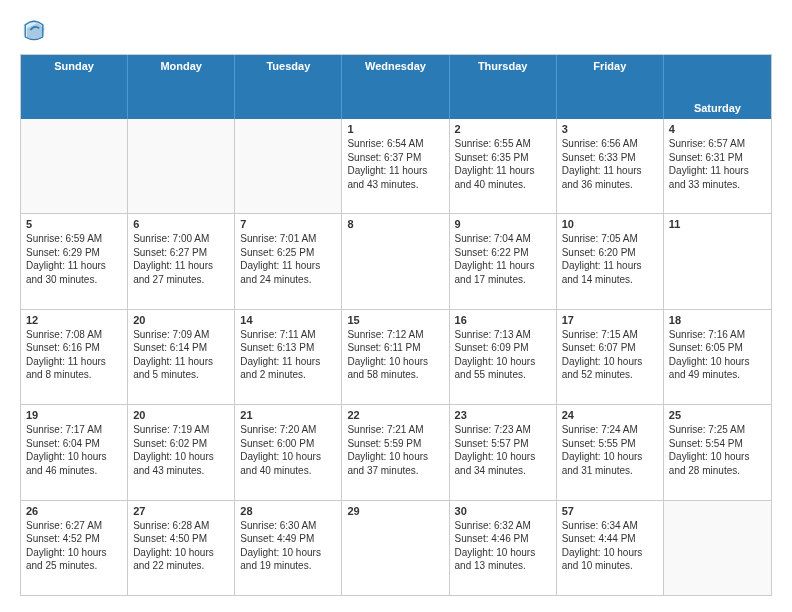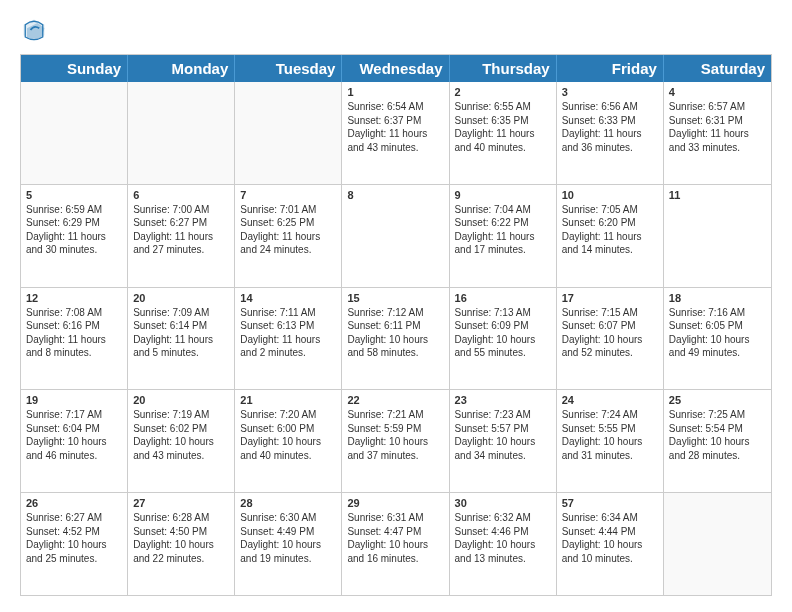--- a/index.html
+++ b/index.html
@@ -58,27 +58,27 @@
       flex-direction: column;
       border: 1px solid #ccc;
     }
     .cal-header {
       display: grid;
       grid-template-columns: repeat(7, 1fr);
       background: #2a7ab5;
     }
     .cal-header-cell {
       color: #fff;
-      font-size: 15px;
+      font-size: 11px;
       font-weight: bold;
       padding: 5px 6px;
-      text-align: right;
+      text-align: center;
       border-right: 1px solid #4a9ad4;
     }
-    .cal-header-cell:last-child { border-right: none; }
+    .cal-header-cell:last-child { border-right: none; margin-top: 42px; }
     .cal-body {
       display: flex;
       flex-direction: column;
       flex: 1;
     }
     .cal-row {
       display: grid;
       grid-template-columns: repeat(7, 1fr);
       flex: 1;
       border-top: 1px solid #ccc;
@@ -314,23 +314,20 @@
 Daylight: 10 hours and 22 minutes.</div>
           </div>
           <div class="cal-cell">
             <span class="day-num">28</span>
             <div class="cell-text">Sunrise: 6:30 AM
 Sunset: 4:49 PM
 Daylight: 10 hours and 19 minutes.</div>
           </div>
           <div class="cal-cell">
             <span class="day-num">29</span>
-            <div class="cell-text">Sunrise: 6:31 AM
-Sunset: 4:47 PM
-Daylight: 10 hours and 16 minutes.</div>
           </div>
           <div class="cal-cell">
             <span class="day-num">30</span>
             <div class="cell-text">Sunrise: 6:32 AM
 Sunset: 4:46 PM
 Daylight: 10 hours and 13 minutes.</div>
           </div>
           <div class="cal-cell">
             <span class="day-num">57</span>
             <div class="cell-text">Sunrise: 6:34 AM

